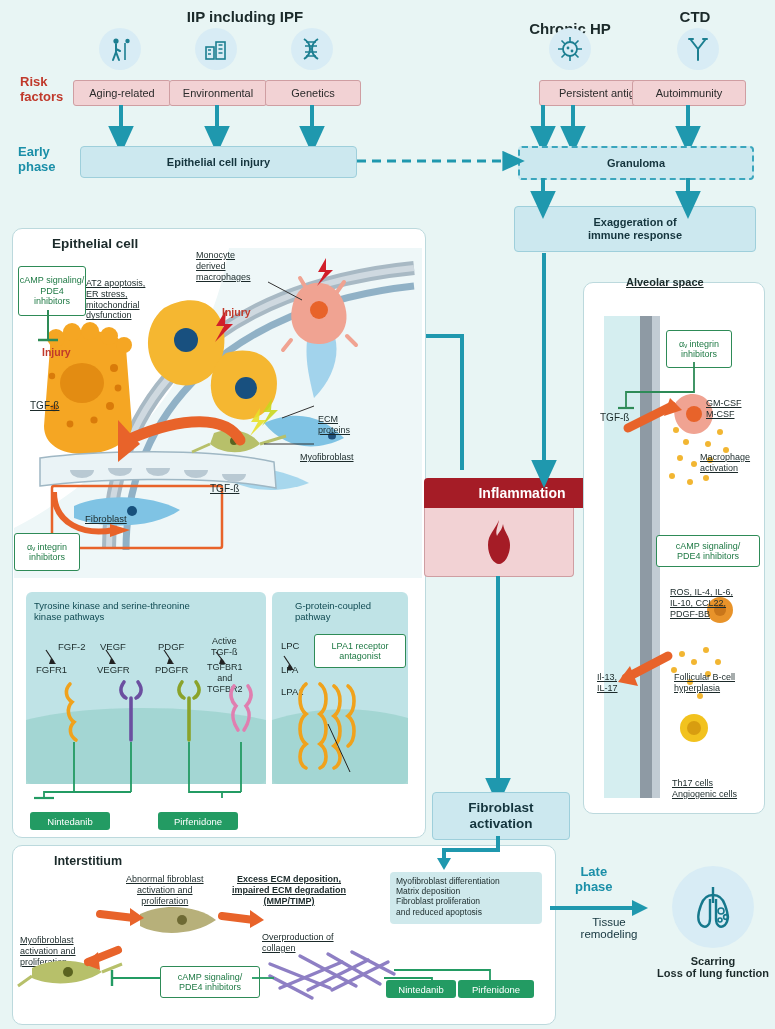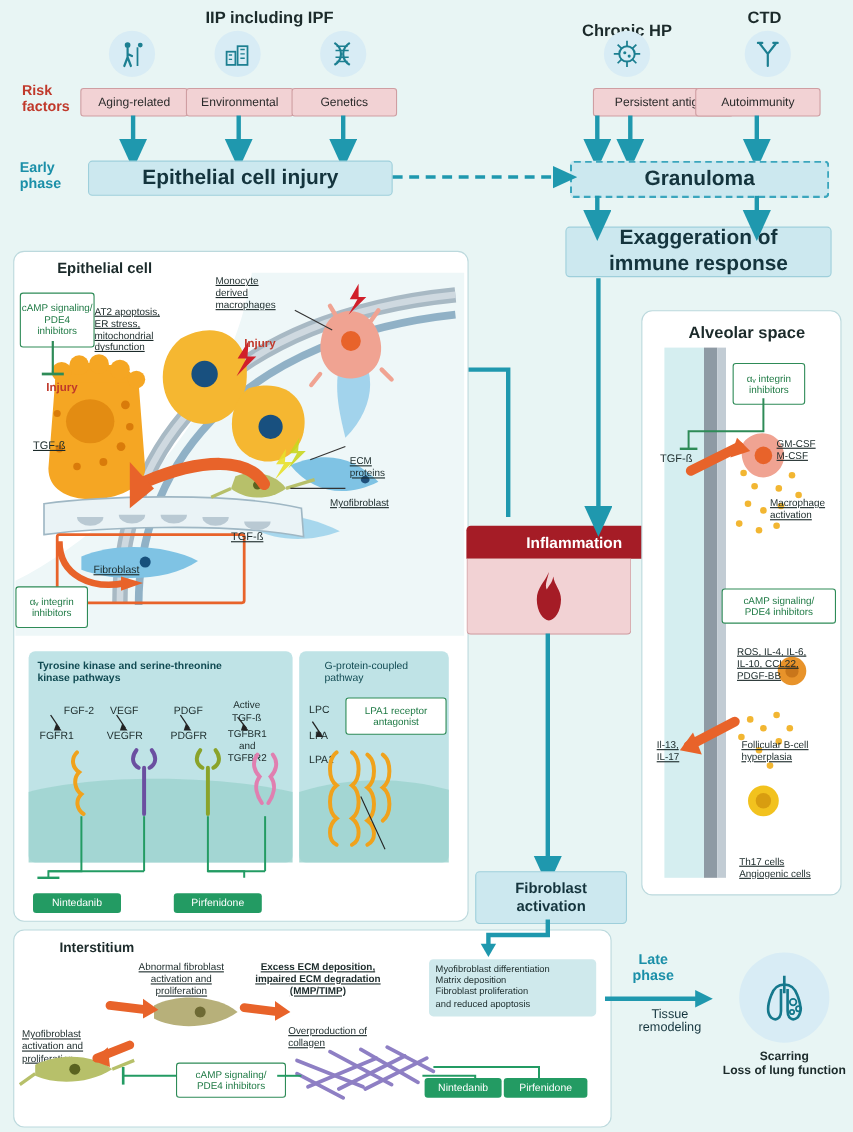--- a/index.html
+++ b/index.html
@@ -14,21 +14,21 @@
   .abs{position:absolute;}
   .ttl{font-weight:bold;}
   
   .pinkbox{
     background:#f2d2d4;border:1px solid #cf9ea2;border-radius:3px;
     font-size:11px;text-align:center;display:flex;align-items:center;justify-content:center;
     color:#2b2b2b;
   }
   .bluebox{
     background:#cce8ef;border:1px solid #9ecfdb;border-radius:4px;
-    font-size:19px;font-weight:bold;text-align:center;
+    font-size:11px;font-weight:bold;text-align:center;
     display:flex;align-items:center;justify-content:center;color:#14343d;
   }
   .bluebox.dashed{border:2px dashed #3ba6bd;background:#cce8ef;}
   .whitecard{
     background:#ffffff;border:1px solid #bcd9dd;border-radius:10px;
   }
   .greenbox{
     border:1px solid #2e8b57;border-radius:3px;background:#ffffff;
     color:#1f7a45;font-size:9px;line-height:1.15;text-align:center;
     display:flex;align-items:center;justify-content:center;padding:2px 3px;
@@ -257,21 +257,21 @@
 proteins</div>
 <div class="abs smalltxt" style="left:300px;top:452px;">Myofibroblast</div>
 <div class="abs smalltxt" style="left:85px;top:513px;font-size:9.5px;">Fibroblast</div>
 <div class="abs smalltxt" style="left:30px;top:400px;font-size:10px;">TGF-ß</div>
 <div class="abs smalltxt" style="left:210px;top:483px;font-size:10px;">TGF-ß</div>
 <div class="abs greenbox" style="left:14px;top:533px;width:58px;height:32px;white-space:pre;">αᵥ integrin
 inhibitors</div>
 
 <div class="abs tealpanel" style="left:26px;top:592px;width:240px;height:192px;"></div>
 <div class="abs tealpanel" style="left:272px;top:592px;width:136px;height:192px;"></div>
-<div class="abs tinytxt" style="left:34px;top:600px;width:226px;white-space:pre;font-weight:bold;color:#104a52;font-size:9.5px;">Tyrosine kinase and serine-threonine
+<div class="abs tinytxt" style="left:34px;top:600px;width:226px;white-space:pre;font-weight:normal;color:#104a52;font-size:9.5px;">Tyrosine kinase and serine-threonine
 kinase pathways</div>
 <div class="abs tinytxt" style="left:295px;top:600px;width:120px;white-space:pre;font-weight:normal;color:#104a52;font-size:9.5px;">G-protein-coupled
 pathway</div>
 
 <svg class="abs" style="left:26px;top:690px;width:382px;height:94px;">
   <path d="M0 30 C60 14 170 14 240 30 L240 94 L0 94 Z" fill="#9ed3cf" opacity="0.85"></path>
   <path d="M246 30 C290 16 340 16 382 28 L382 94 L246 94 Z" fill="#9ed3cf" opacity="0.85"></path>
 </svg>
 
 <div class="abs tinytxt" style="left:38px;top:641px;font-size:9.5px;padding-left:20px;">FGF-2</div>
@@ -361,21 +361,21 @@
   <g stroke="#1f98ae" stroke-width="4" fill="none" marker-end="url(#ah3)">
     <path d="M144 3 L144 222"></path>
     <path d="M98 326 L98 540"></path>
   </g>
 </svg>
 
 <div class="abs bluebox" style="left:432px;top:792px;width:136px;height:46px;white-space:pre;line-height:1.2;font-size:13.5px;">Fibroblast
 activation</div>
 
 <div class="abs whitecard" style="left:583px;top:282px;width:180px;height:530px;"></div>
-<div class="abs hdr" style="left:596px;top:294px;font-size:15px;">Alveolar space</div>
+<div class="abs hdr" style="left:596px;top:276px;font-size:11px;text-decoration:underline;">Alveolar space</div>
 
 <svg class="abs" style="left:590px;top:310px;width:168px;height:494px;">
   <rect x="14" y="6" width="36" height="482" fill="#d5eef0"></rect>
   <rect x="50" y="6" width="12" height="482" fill="#8e9aa4"></rect>
   <rect x="62" y="6" width="8" height="482" fill="#c2ccd4"></rect>
 
   <g fill="#f2b632">
     <circle cx="86" cy="120" r="3"></circle>
       <circle cx="96" cy="132" r="3"></circle>
       <circle cx="108" cy="120" r="3"></circle>

